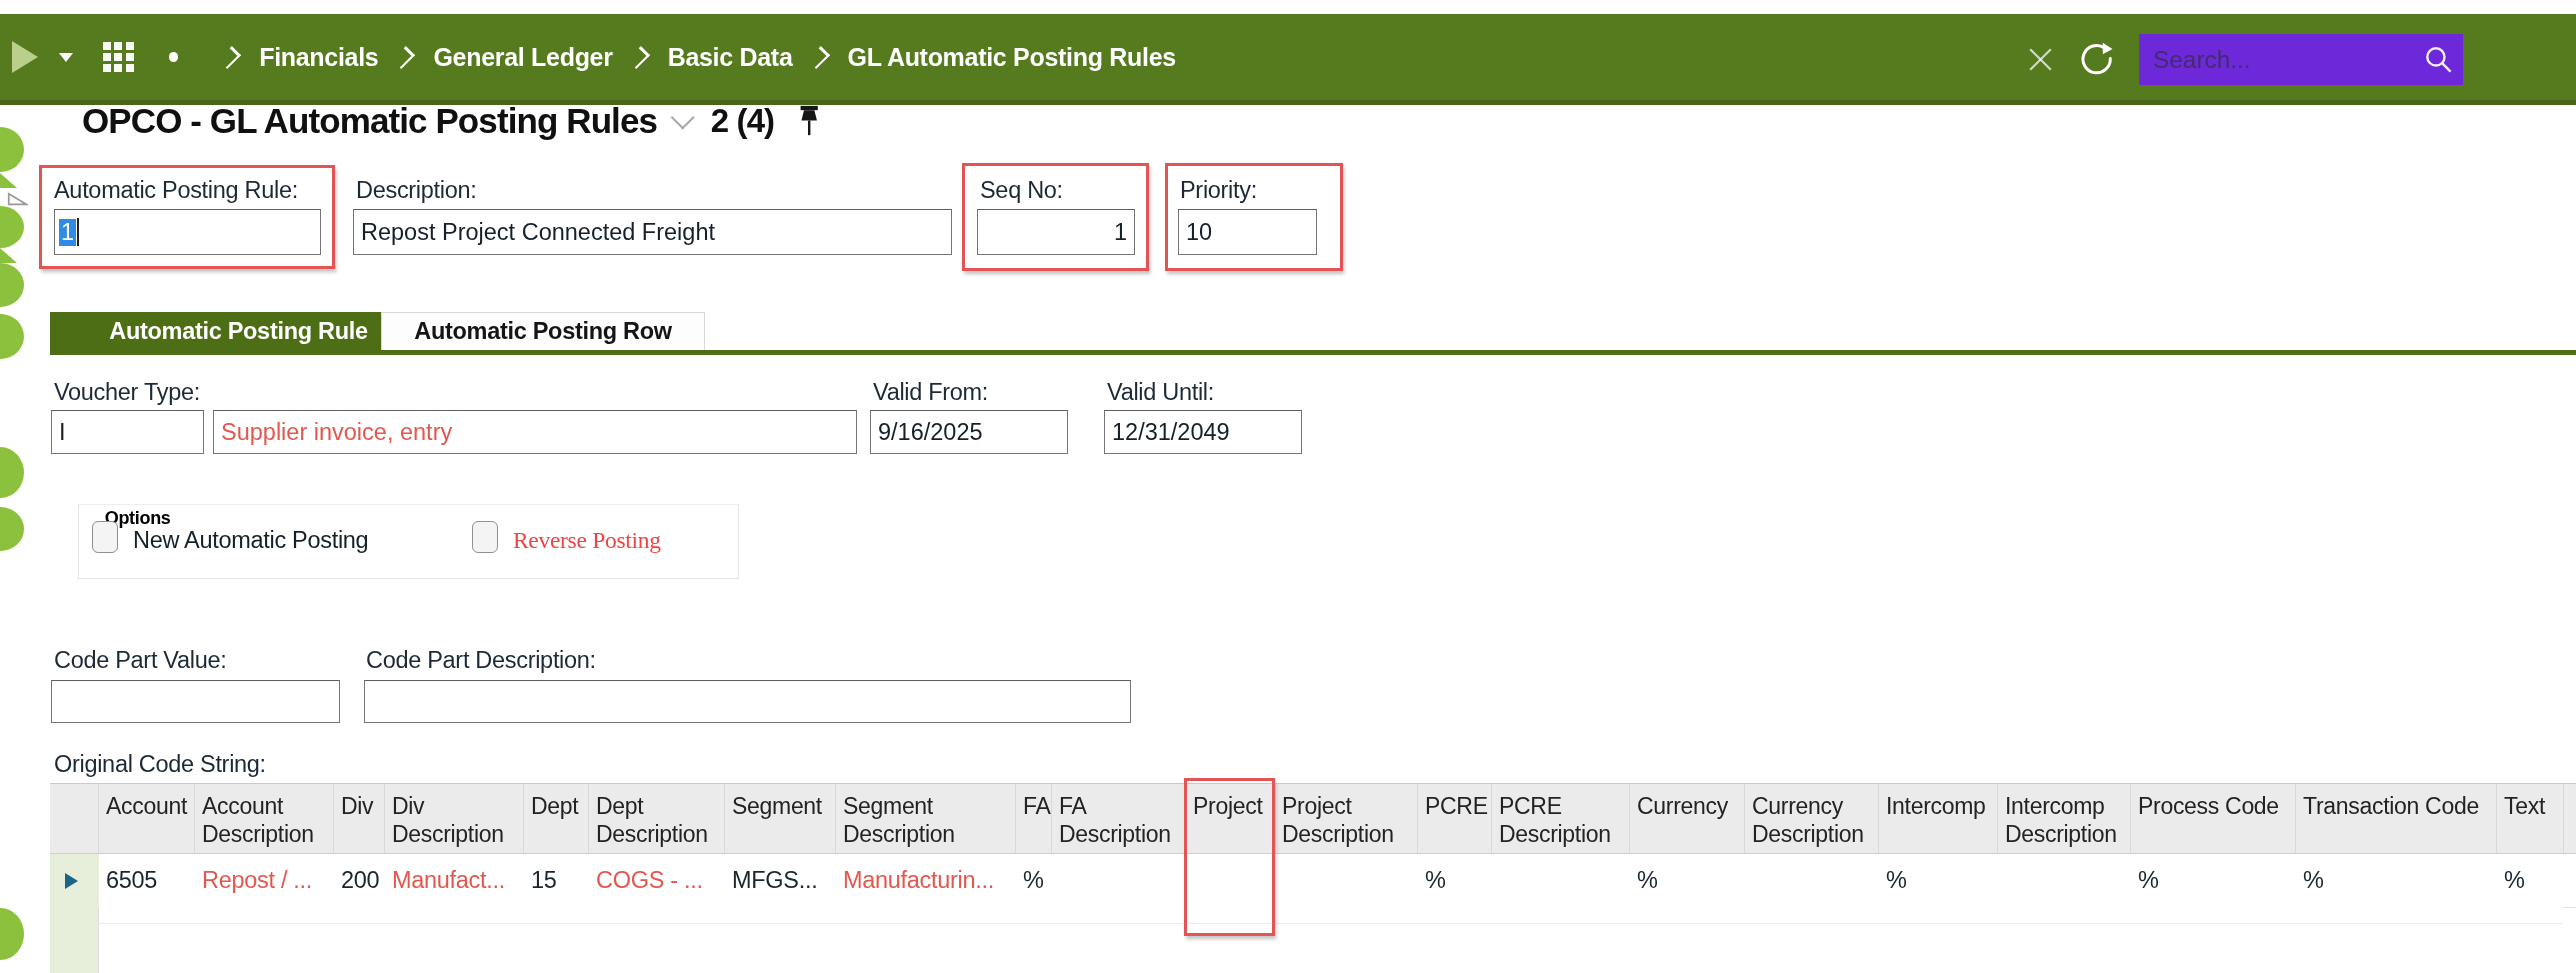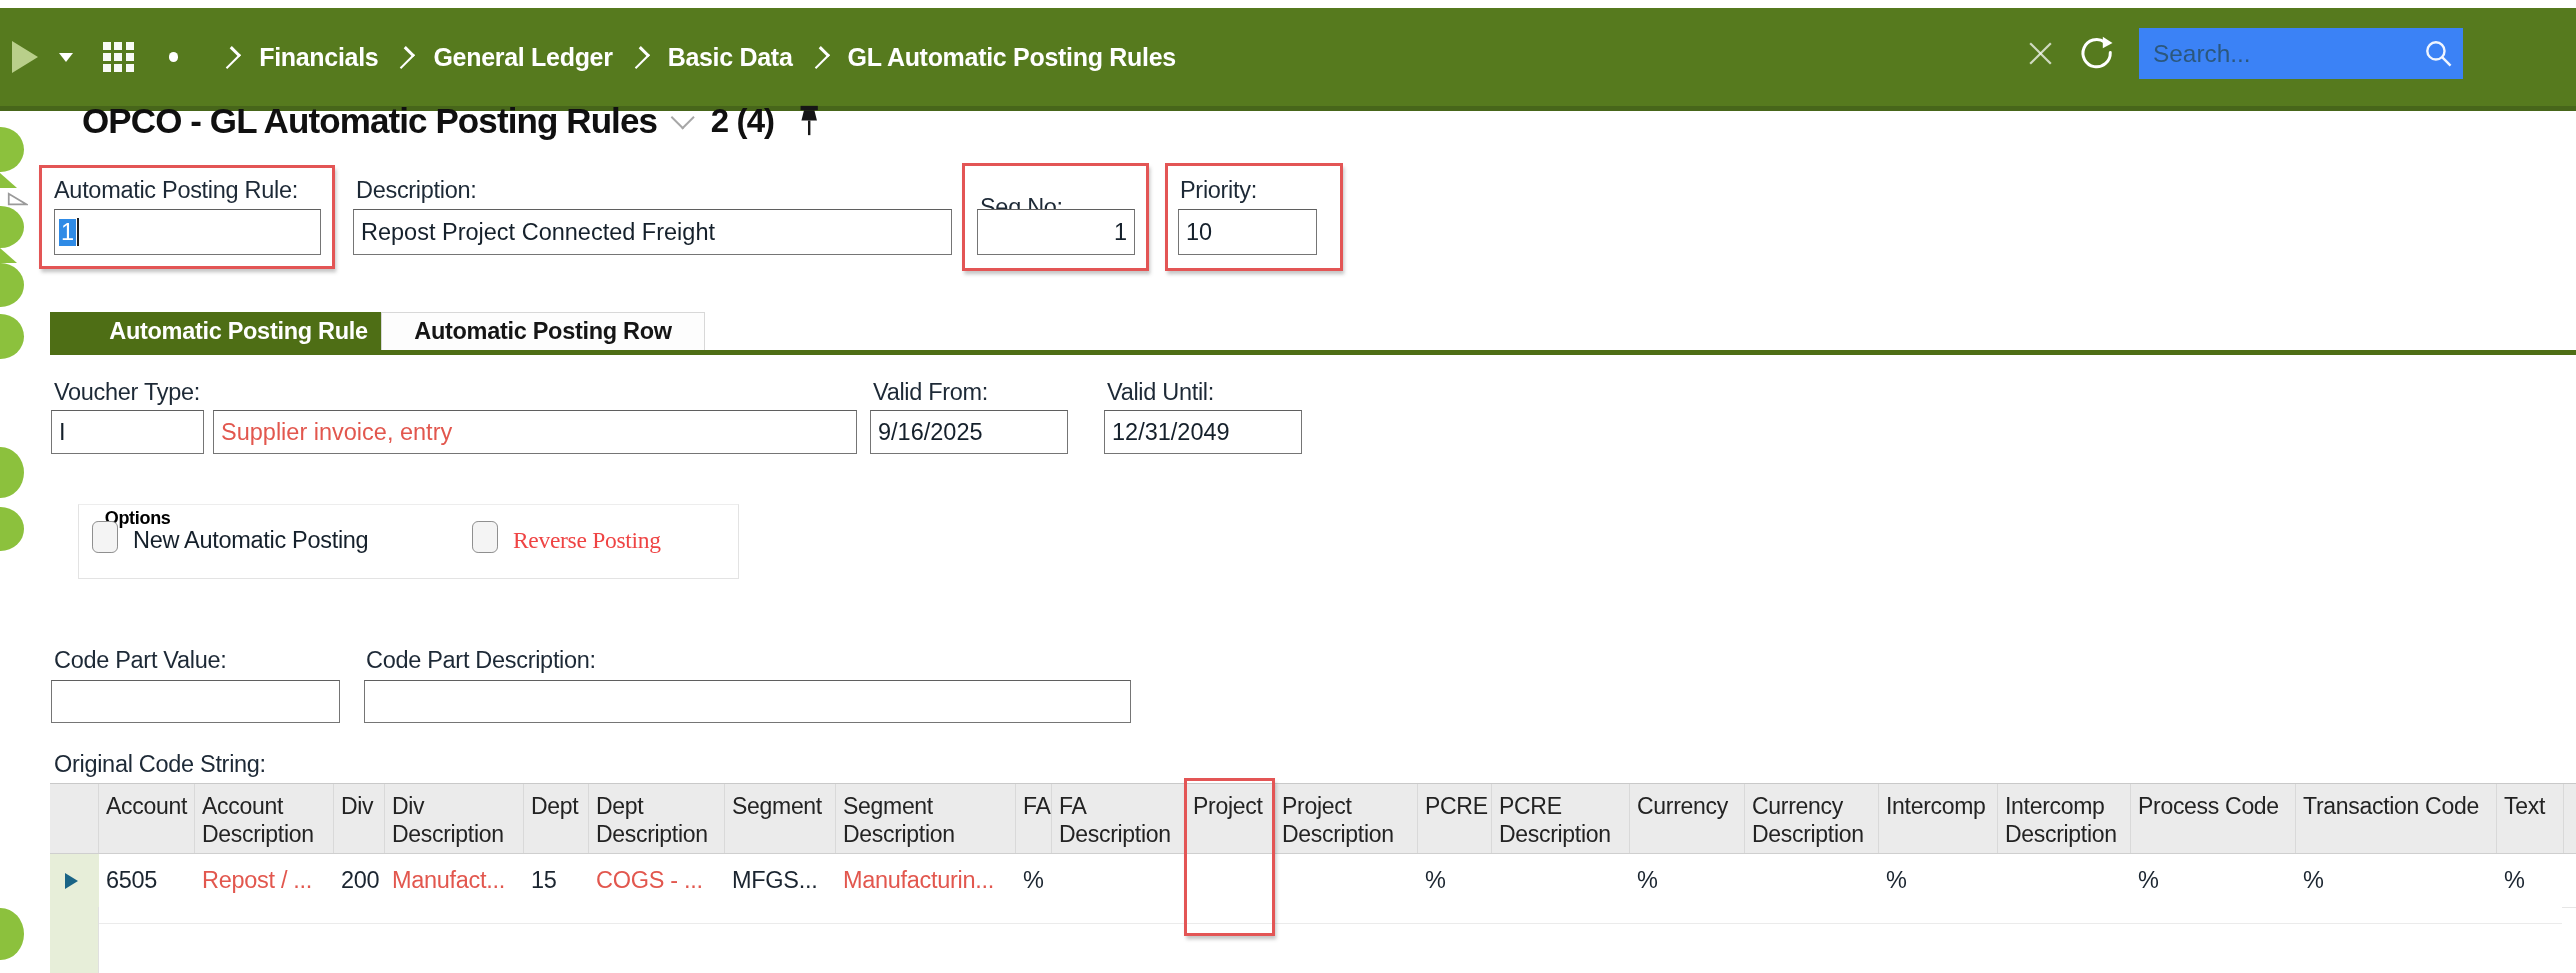--- a/index.html
+++ b/index.html
@@ -1,34 +1,34 @@
 <!DOCTYPE html>
 <html style="font-size:14px"><head>
 <meta charset="utf-8">
 <style>
   * { margin:0; padding:0; box-sizing:border-box; }
   html,body { background:#fff; }
   body { font-family:"Liberation Sans","DejaVu Sans",sans-serif; letter-spacing:-0.3px; }
   #screen { position:relative; width:2576px; height:974px; background:#fff; overflow:hidden; }
 
   
-  .topbar { position:absolute; left:0; top:8px; width:2576px; height:103px; background:#567a1e; border-bottom:5.2px solid #47661a; display:flex; align-items:center; }
+  .topbar { position:absolute; left:0; top:14px; width:2576px; height:91px; background:#567a1e; border-bottom:5.2px solid #47661a; display:flex; align-items:center; }
   .tb-left { display:flex; align-items:center; padding-left:12.2px; }
   .play-tri { width:0; height:0; border-left:26px solid #b9cf8a; border-top:16.6px solid transparent; border-bottom:16.6px solid transparent; }
   .caret-down { width:0; height:0; border-top:9.6px solid #ffffff; border-left:7px solid transparent; border-right:7px solid transparent; margin-left:21px; }
   .waffle { display:grid; grid-template-columns:repeat(3,7.8px); grid-template-rows:repeat(3,7.8px); gap:3.5px; margin-left:30px; }
   .waffle span { background:#fff; opacity:.96; }
   .dot { width:9.6px; height:9.6px; border-radius:50%; background:#fff; margin-left:35px; }
   .crumbs { display:flex; align-items:center; margin-left:26px; }
   .crumb { color:#fff; font-weight:bold; font-size:25px; white-space:nowrap; }
   .chev { width:13px; height:13px; border-top:2.6px solid #fff; border-right:2.6px solid #fff; transform:rotate(45deg) scale(1,1.5); margin:0 23px 0 19px; flex:none; }
   .tb-right { position:absolute; right:0; top:0; height:91px; display:flex; align-items:center; padding-right:113px; }
   .icon-btn { display:flex; align-items:center; justify-content:center; margin-right:23px; cursor:pointer; }
   .searchwrap { position:relative; }
-  .search { width:324px; height:51px; background:#3b82f6; border:none; outline:none; color:#eaf2d8; font-size:24.4px; padding:0 49px 0 14px; }
+  .search { width:324px; height:51px; background:#6d28d9; border:none; outline:none; color:#eaf2d8; font-size:24.4px; padding:0 49px 0 14px; }
   .search::placeholder { color:rgba(28,44,4,0.5); }
   .mag { position:absolute; right:8.7px; top:9.6px; }
 
   
   .title-row { position:absolute; left:50px; top:101px; display:flex; align-items:center; }
   .page-title { font-size:35px; font-weight:bold; color:#101010; letter-spacing:-0.9px; white-space:nowrap;margin-left:32px; }
   .title-chev { width:17.4px; height:17.4px; border-bottom:2.6px solid #a7a7a7; border-right:2.6px solid #a7a7a7; transform:rotate(45deg); margin:-7px 19px 0 17.4px; }
   .rec-pos { font-size:33px; font-weight:bold; color:#101010; letter-spacing:-0.9px; }
   .pin { margin-left:23px; margin-top:1.7px; }
 
@@ -151,21 +151,21 @@
 
   <div class="lbl" style="left:54px; top:177px;">Automatic Posting Rule:</div>
   <div class="fauxinp" style="left:54px; top:209px; width:267px; height:46px;">
     <span class="sel">1</span>
       <span class="caret-line"></span>
   </div>
 
   <div class="lbl" style="left:356px; top:177px;">Description:</div>
   <input class="inp" style="left: 353px; top: 209px; width: 599px; height: 46px;" value="Repost Project Connected Freight">
 
-  <div class="lbl" style="left:980px; top:194px;">Seq No:</div>
+  <div class="lbl" style="left:980px; top:177px;">Seq No:</div>
   <input class="inp rt" style="left: 977px; top: 209px; width: 158px; height: 46px;" value="1">
 
   <div class="lbl" style="left:1180px; top:177px;">Priority:</div>
   <input class="inp" style="left: 1178px; top: 209px; width: 139px; height: 46px;" value="10">
 
   <div class="callout" style="left:39px; top:165px; width:296px; height:104px;"></div>
   <div class="callout" style="left:962px; top:163px; width:187px; height:108px;"></div>
   <div class="callout" style="left:1165px; top:163px; width:178px; height:108px;"></div>
   <div class="callout" style="left:1184px; top:778px; width:91px; height:158px;"></div>
 

